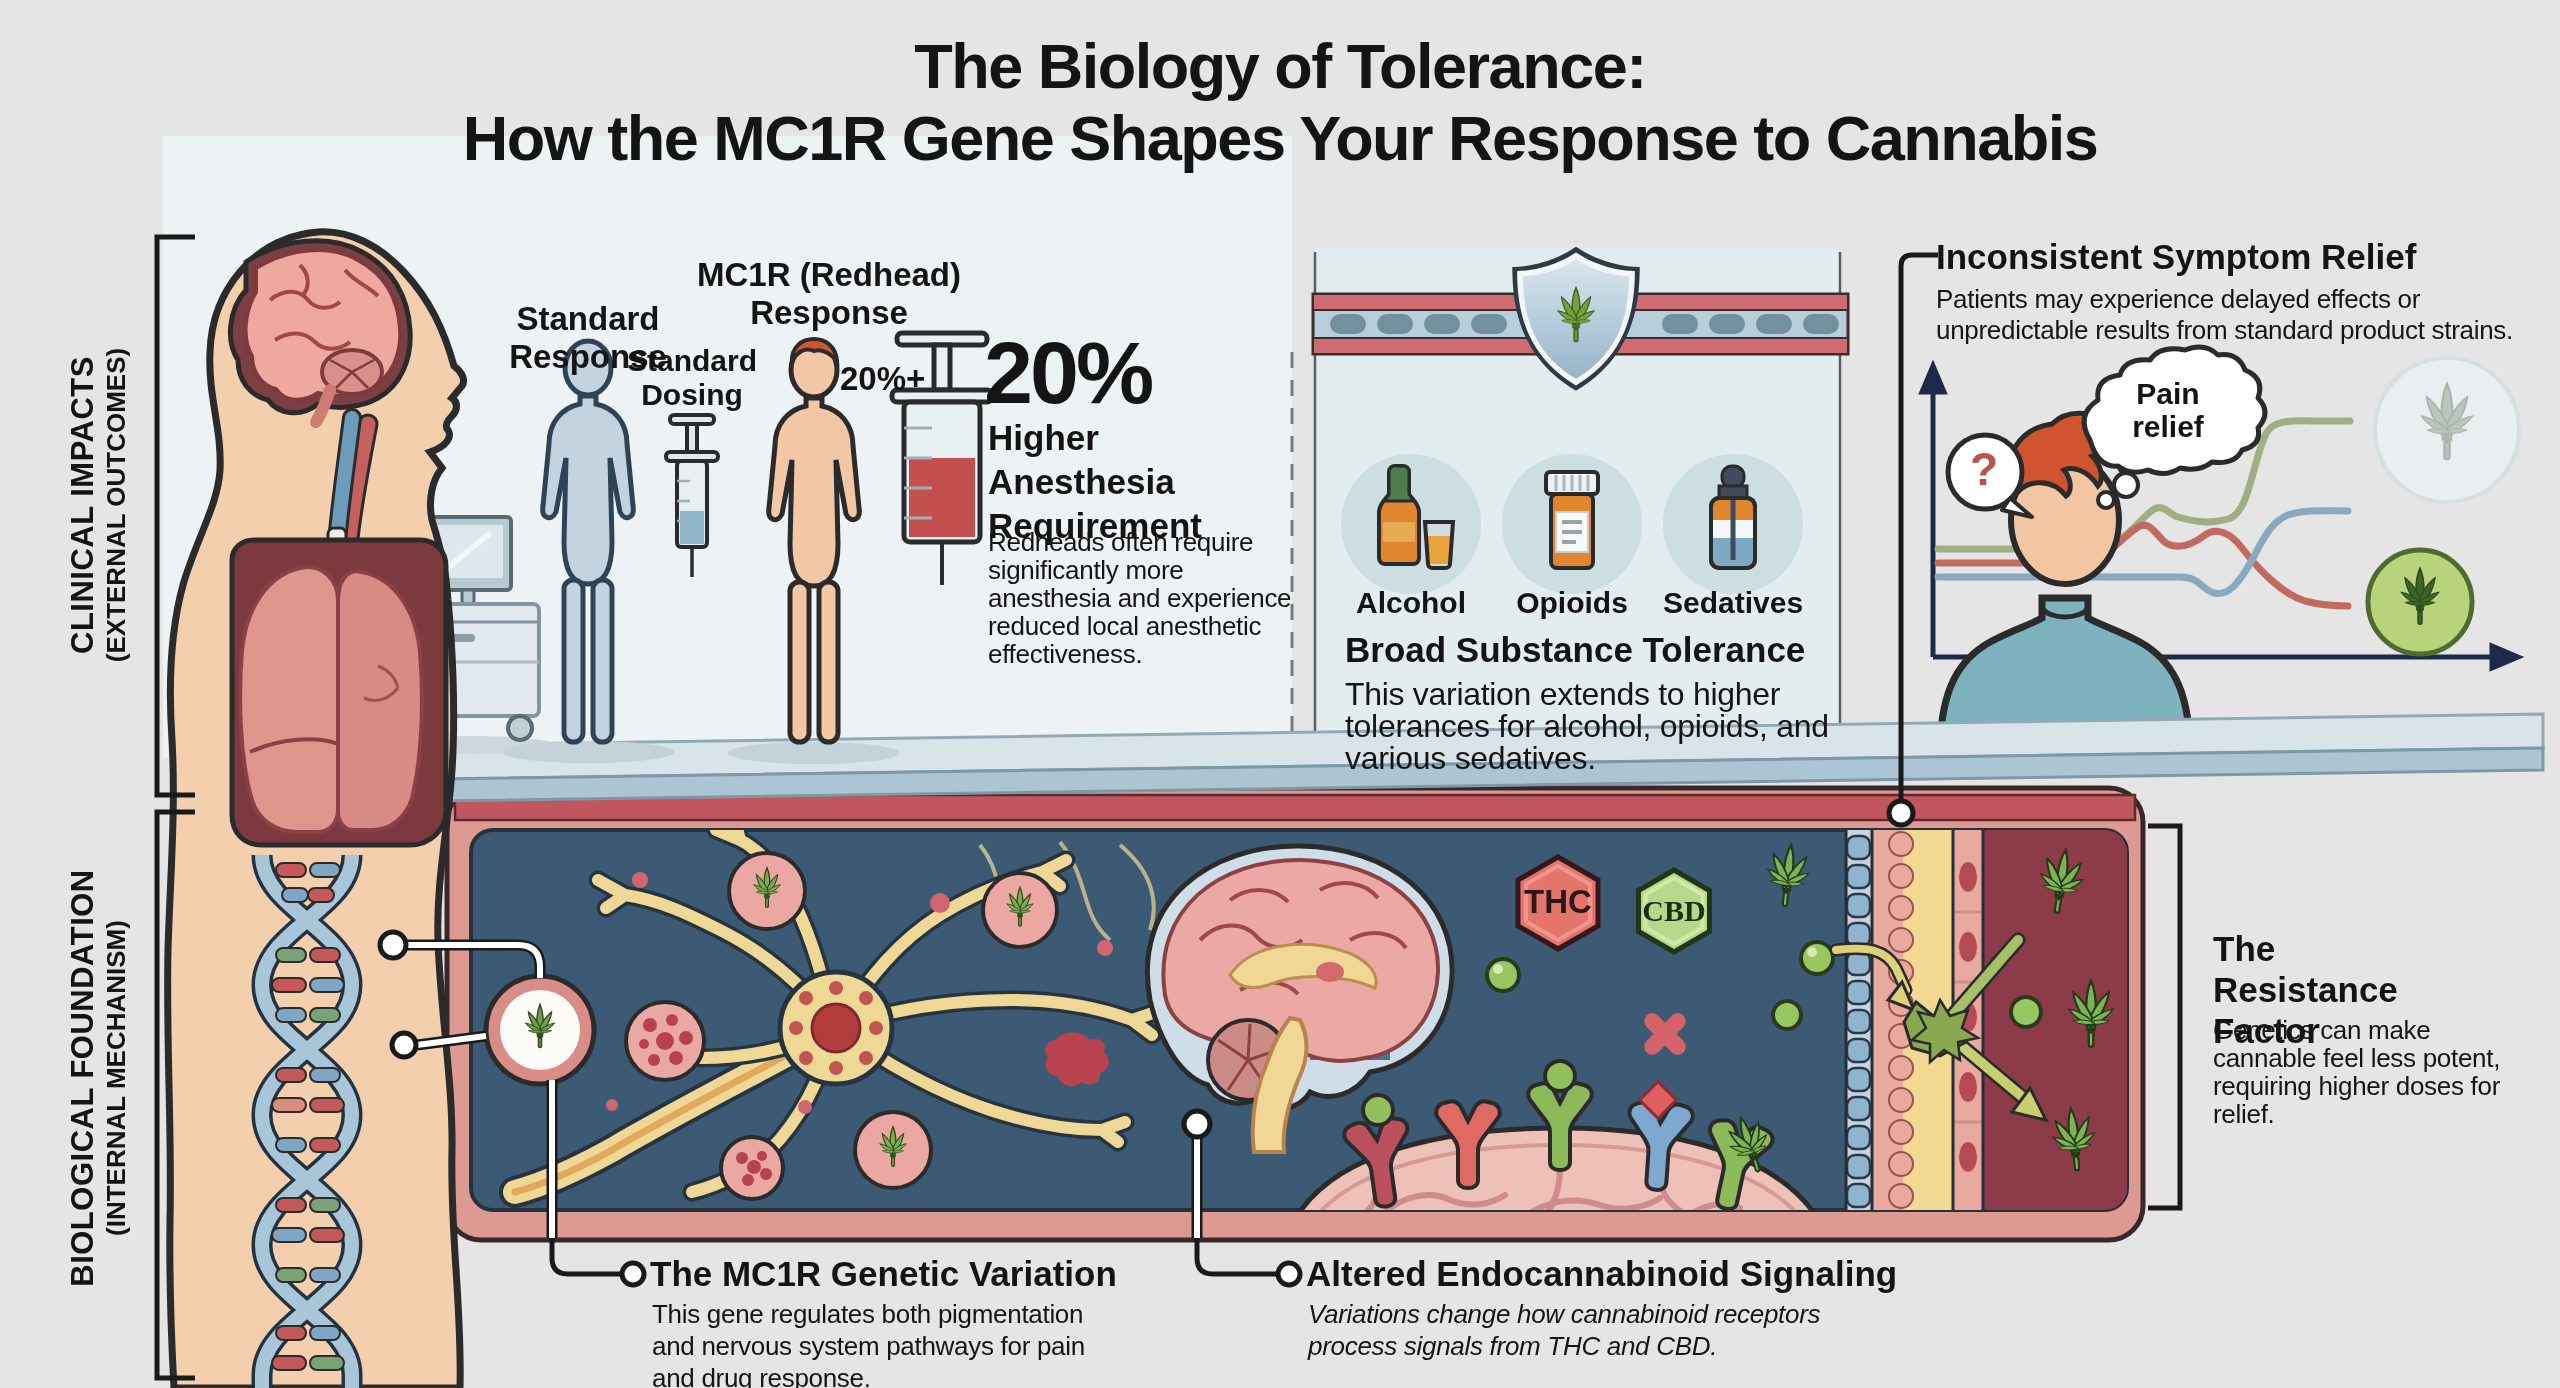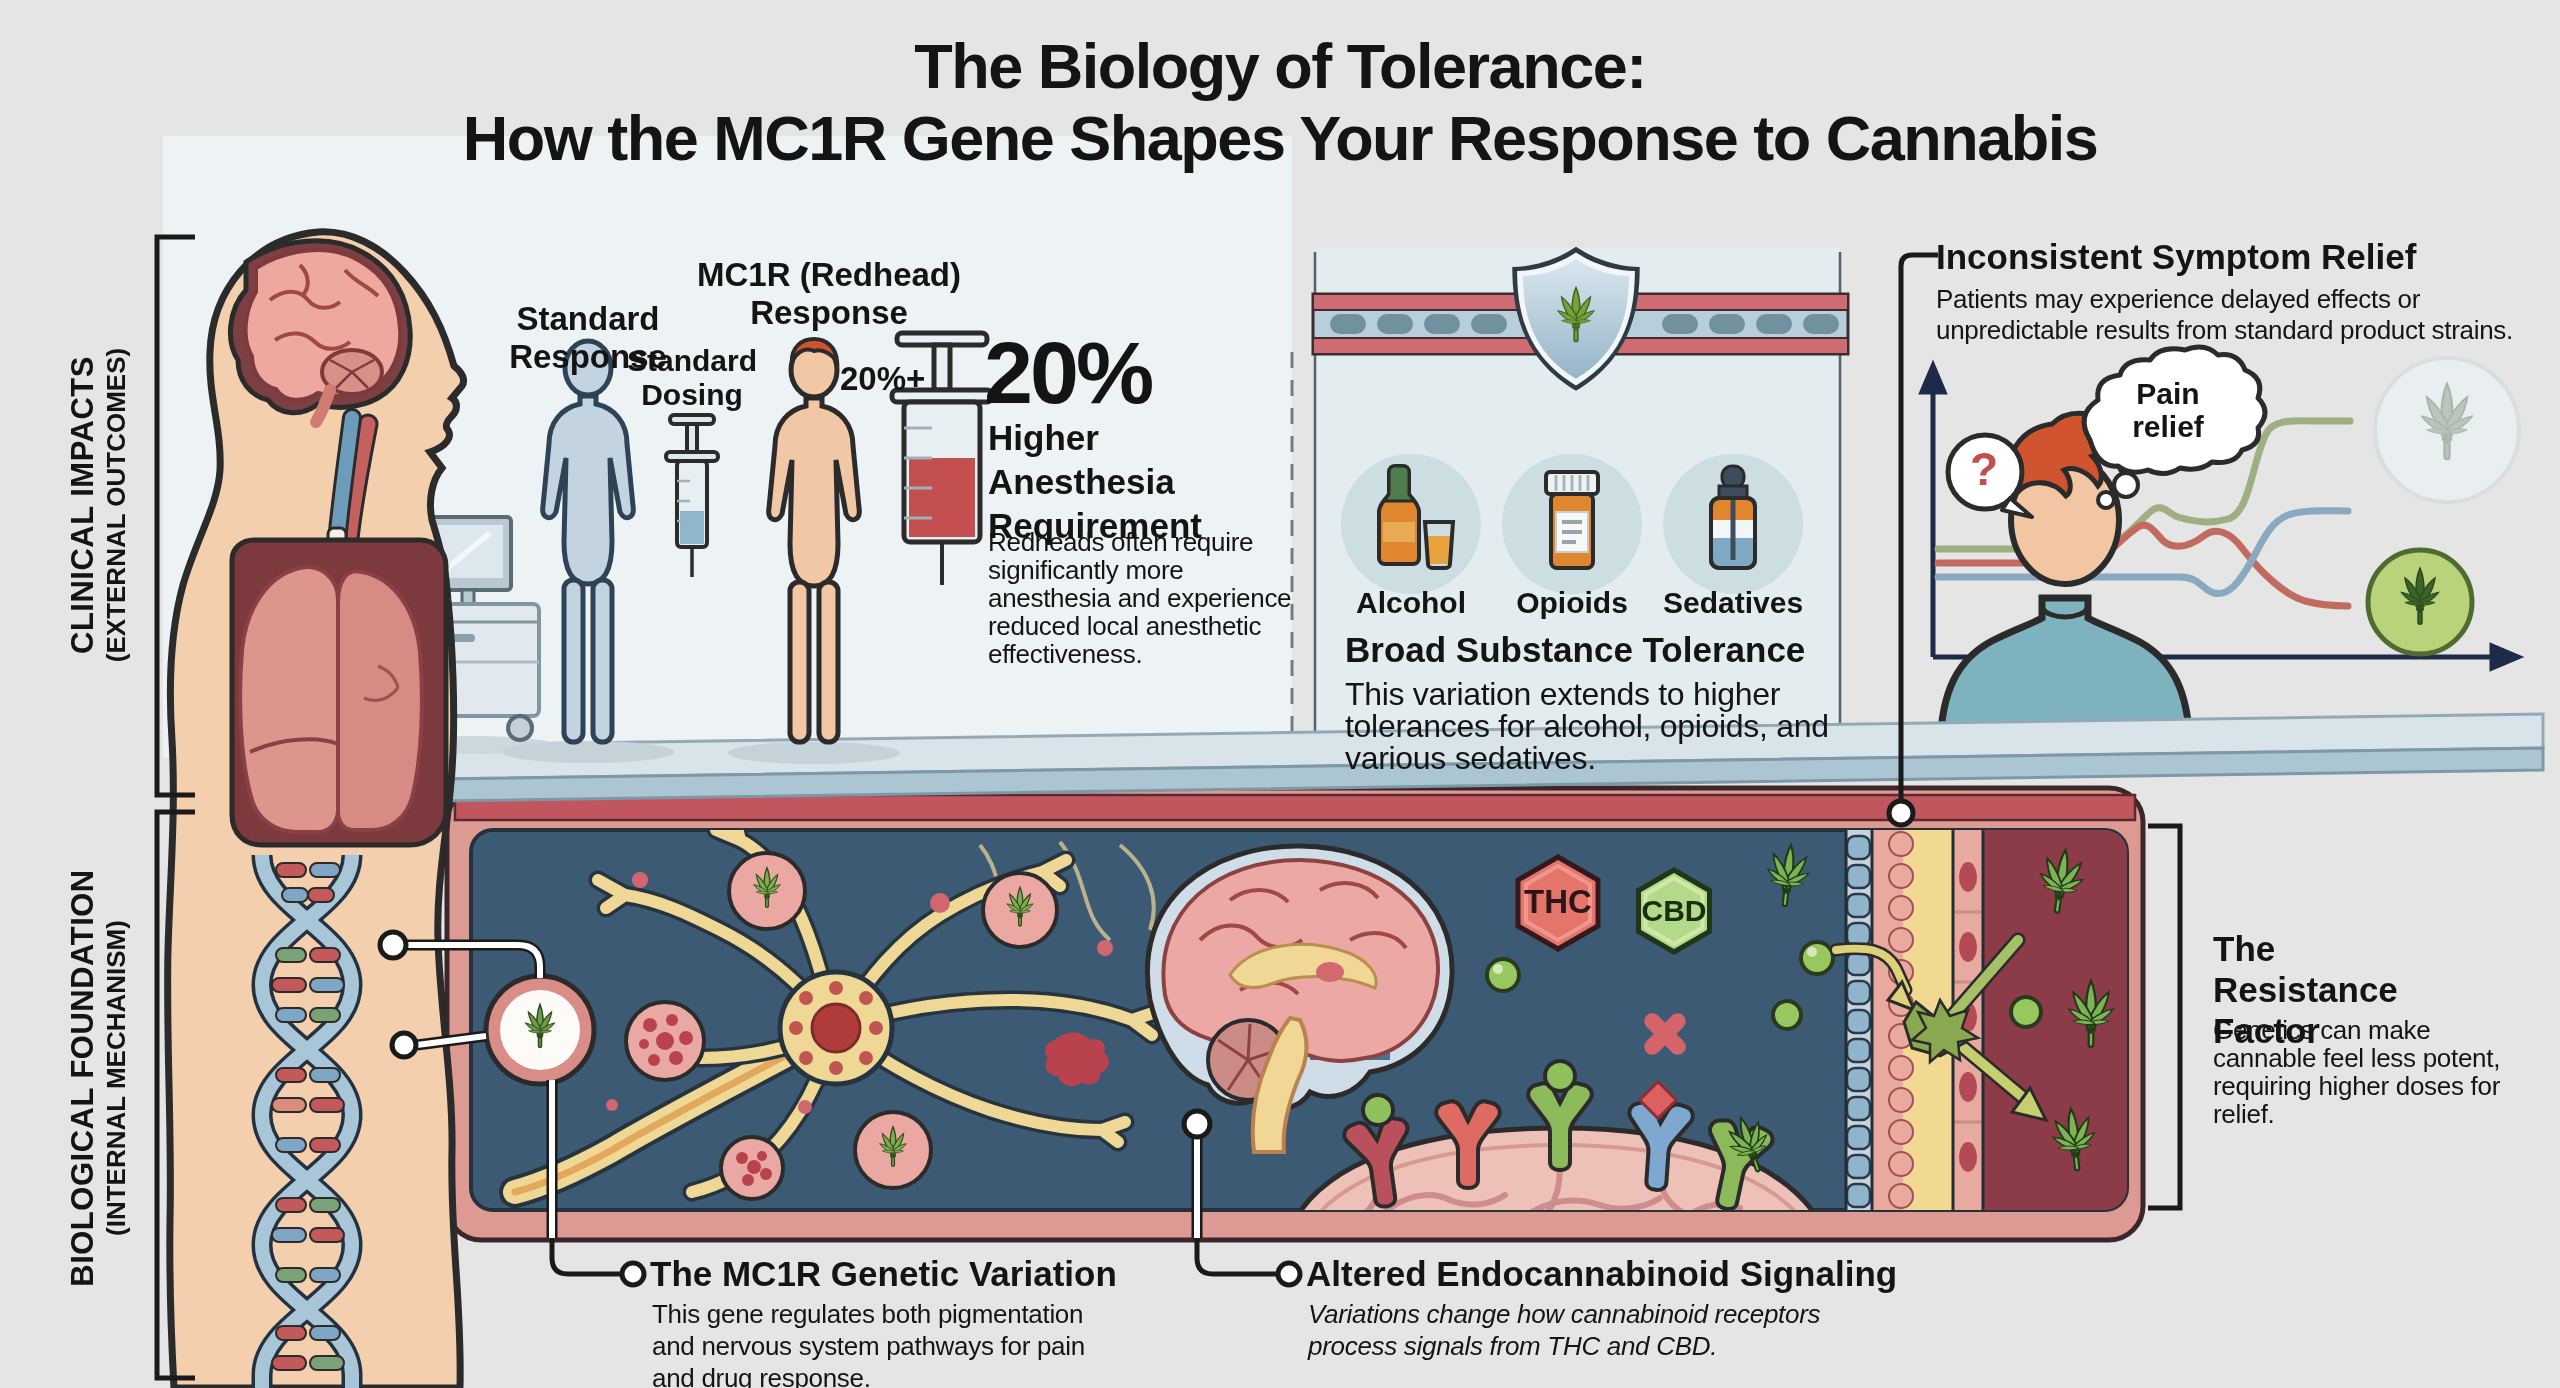--- a/index.html
+++ b/index.html
@@ -597,21 +597,21 @@
 <div class="t b ctr" style="left:1663px;top:586px;width:140px;font-size:30px;">Sedatives</div>
 <div class="t b" style="left:1345px;top:630px;font-size:35px;">Broad Substance Tolerance</div>
 <div class="t body-txt" style="left:1345px;top:678px;width:540px;font-size:32px;line-height:32px;">This variation extends to higher tolerances for alcohol, opioids, and various sedatives.</div>
 
 <div class="t b" style="left:1936px;top:237px;font-size:35px;">Inconsistent Symptom Relief</div>
 <div class="t body-txt" style="left:1936px;top:284px;width:630px;font-size:26px;line-height:31px;">Patients may experience delayed effects or unpredictable results from standard product strains.</div>
 <div class="t b ctr" style="left:2098px;top:377px;width:140px;font-size:30px;line-height:33px;">Pain relief</div>
 <div class="t xb qmark" style="left:1970px;top:442px;font-size:46px;">?</div>
 
 <div class="t xb ctr" style="left:1508px;top:883px;width:100px;font-size:33px;color:#301518;">THC</div>
-<div class="t xb ctr" style="left:1626px;top:894px;width:96px;font-size:30px;color:#18300f;">CBD</div>
+<div class="t xb ctr" style="left:1626px;top:894px;width:96px;font-size:30px;color:#18300f;font-family:Liberation Serif, serif;">CBD</div>
 
 <div class="t b" style="left:2213px;top:928px;width:240px;font-size:35px;line-height:41px;">The Resistance Factor</div>
 <div class="t body-txt" style="left:2213px;top:1016px;width:300px;font-size:26px;line-height:28px;">Genetics can make cannable feel less potent, requiring higher doses for relief.</div>
 
 <div class="t b" style="left:650px;top:1254px;font-size:35px;">The MC1R Genetic Variation</div>
 <div class="t body-txt" style="left:652px;top:1298px;width:475px;font-size:26px;line-height:32px;">This gene regulates both pigmentation and nervous system pathways for pain and drug response.</div>
 <div class="t b" style="left:1306px;top:1254px;font-size:35px;">Altered Endocannabinoid Signaling</div>
 <div class="t body-txt" style="left:1308px;top:1298px;width:520px;font-size:26px;line-height:32px;font-style:italic;">Variations change how cannabinoid receptors process signals from THC and CBD.</div>
 
 </div>

